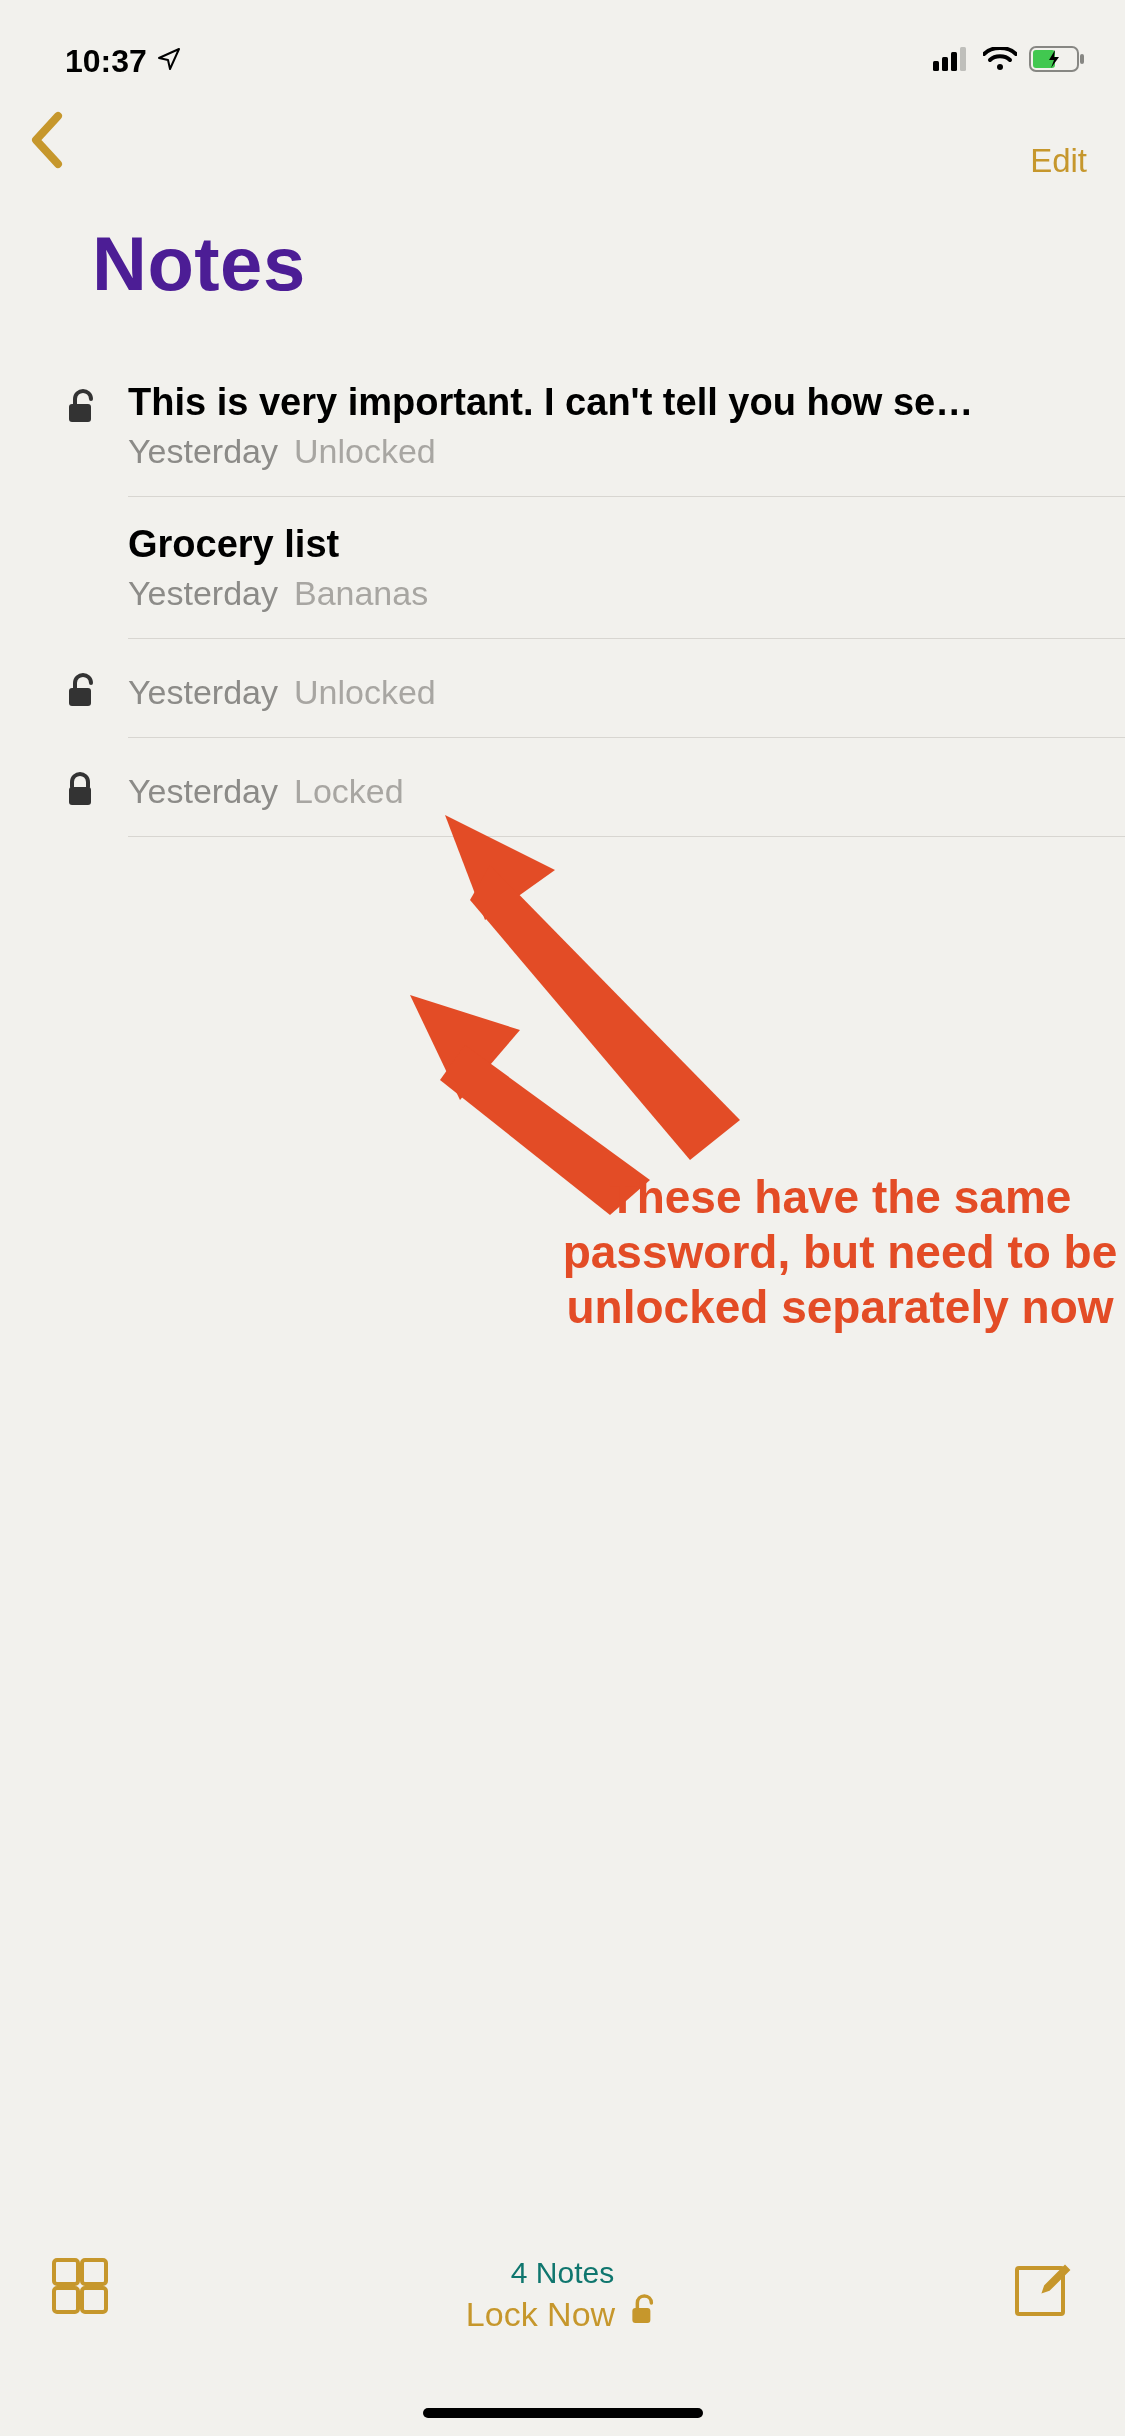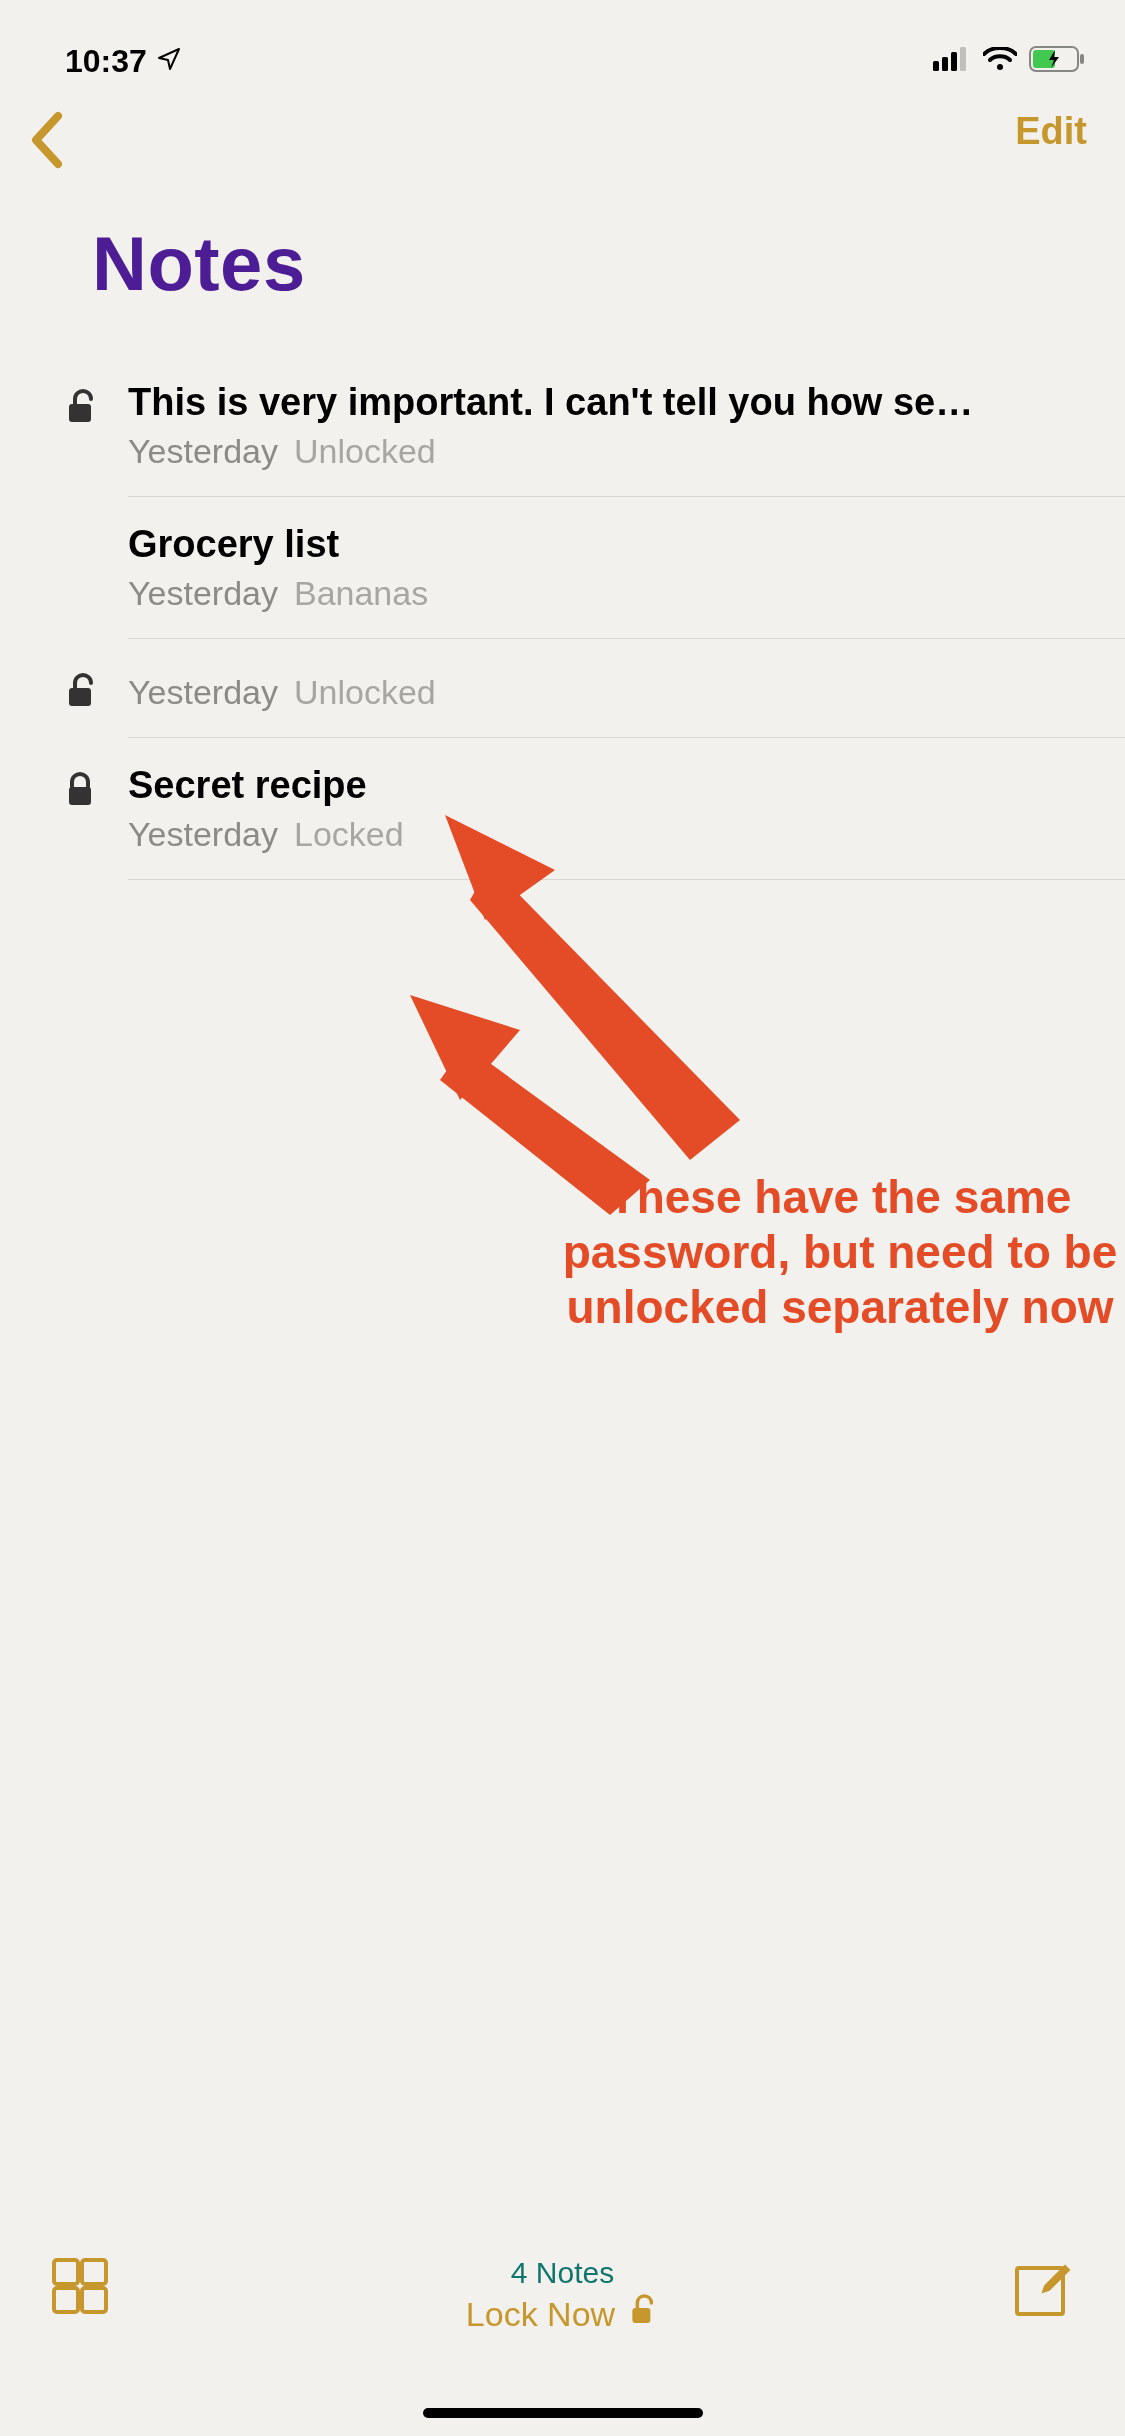--- a/index.html
+++ b/index.html
@@ -37,23 +37,24 @@
     
     .nav-bar {
       height: 130px;
       display: flex;
       justify-content: space-between;
       align-items: flex-start;
       padding: 10px 38px 0 28px;
     }
     .back-chevron svg { display:block; }
     .edit-btn {
-      font-size: 38px;
+      font-size: 33px;
       color: #c6972c;
-      font-weight: 700;
+      font-weight: 400;
+      margin-top: 32px;
     }
     
     .title {
       font-size: 76px;
       font-weight: 700;
       color: #4c1d95;
       letter-spacing: 0.5px;
       padding-left: 92px;
       margin-top: -10px;
       margin-bottom: 48px;
@@ -246,21 +247,20 @@
     </div>
   </div>
 
   <div class="note-row">
     <span class="lock-icon-slot">
       <svg width="28" height="36" viewBox="0 0 28 36">
         <path d="M6 15 V10 C6 5 10 2 14 2 C18 2 22 5 22 10 V15" stroke="#333" stroke-width="4" fill="none" stroke-linecap="round"></path>
         <rect x="3" y="15" width="22" height="18" rx="3" fill="#333"></rect>
       </svg>
     </span>
-    <div class="note-title">Secret recipe</div>
     <div class="note-sub">
       <span class="note-date">Yesterday</span>
       <span class="note-preview">Locked</span>
     </div>
   </div>
 
 </div>
 
 <div class="annotation">
   <svg width="720" height="650" viewBox="0 0 720 650">

